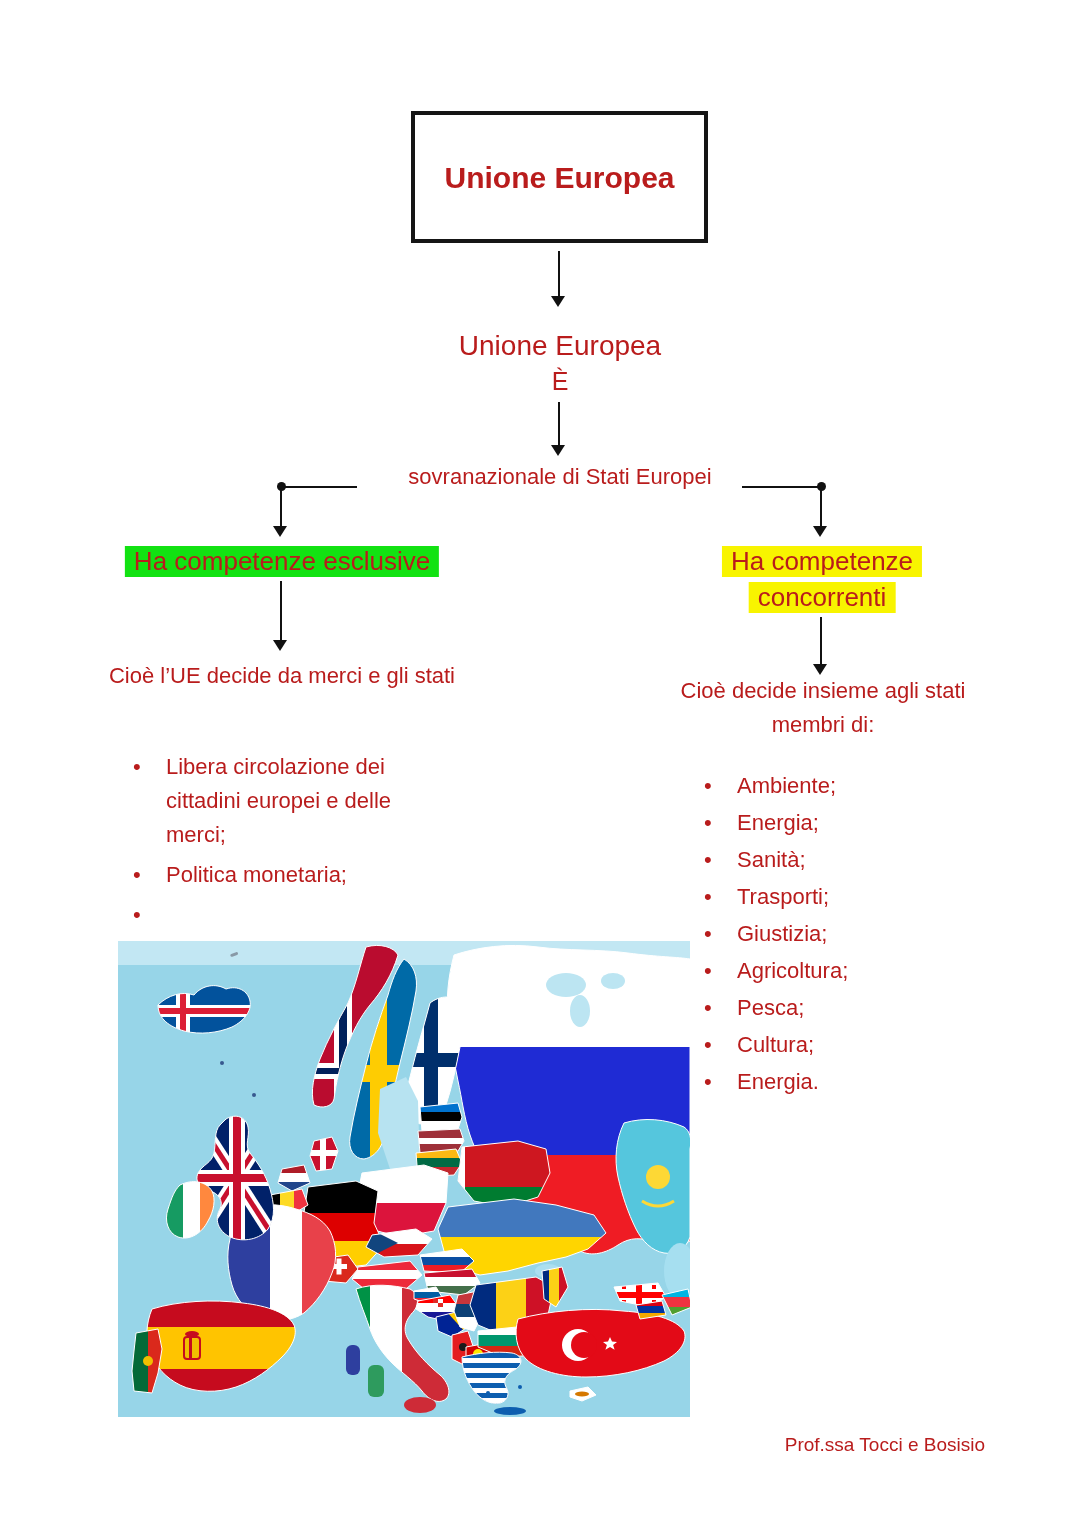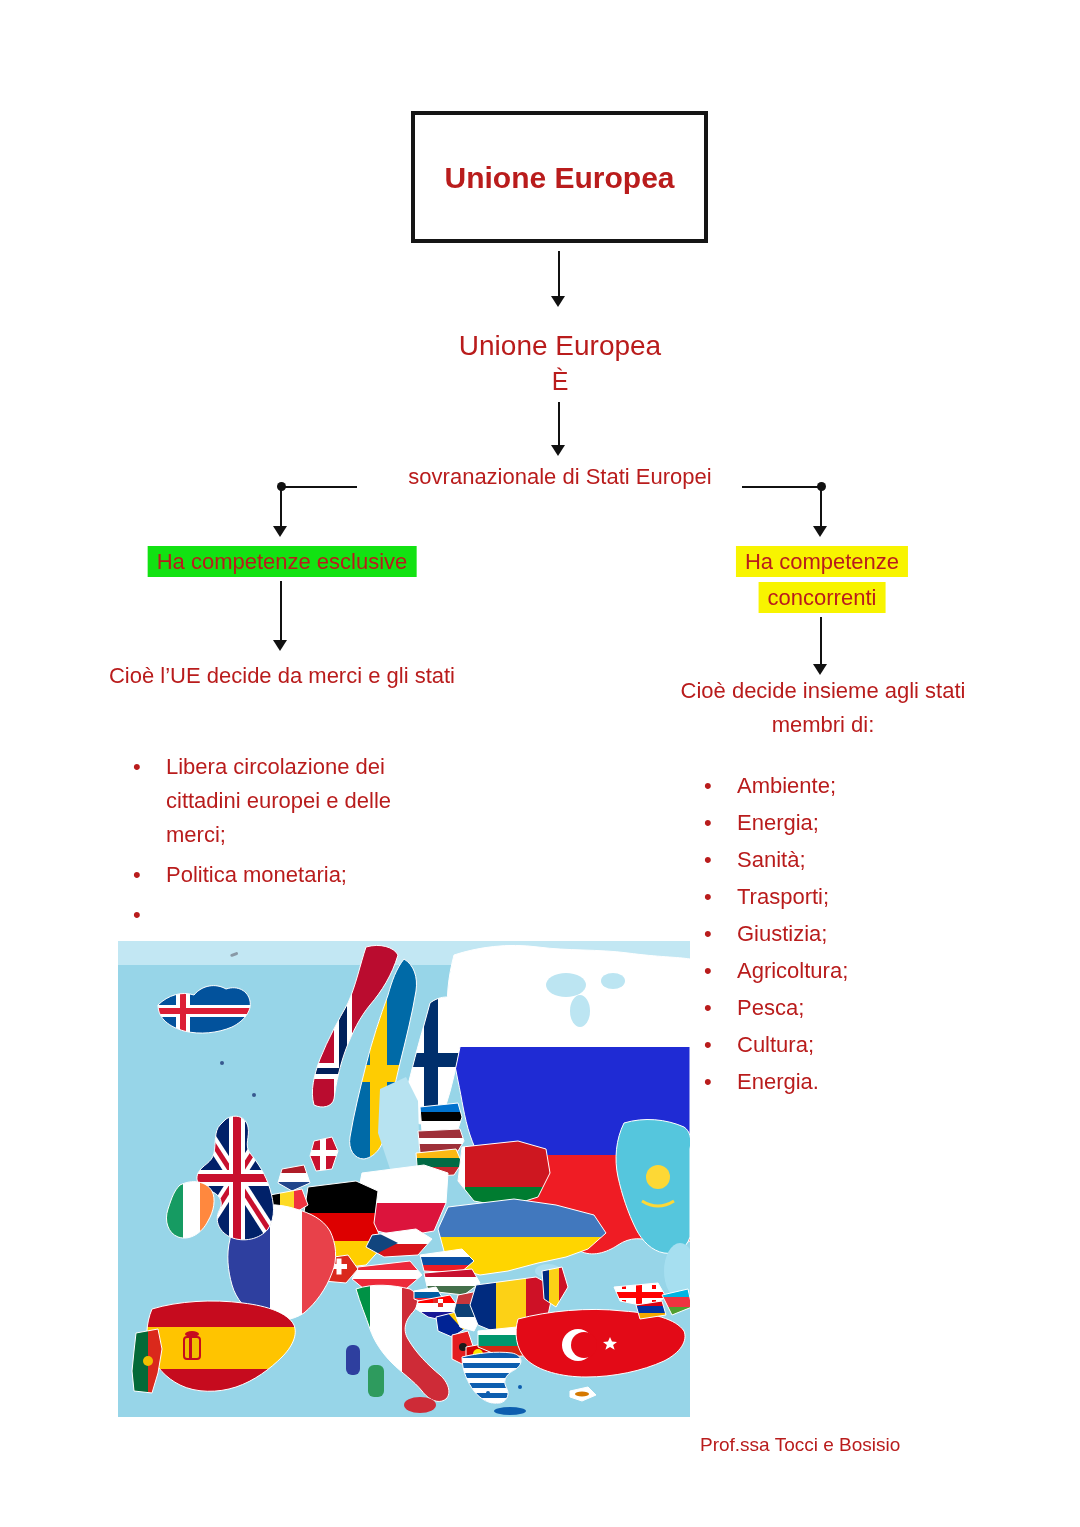--- a/index.html
+++ b/index.html
@@ -15,38 +15,38 @@
   .node1{left:360px;top:329px;width:400px;font-size:28px;line-height:34px;}
   .node1b{left:360px;top:366px;width:400px;font-size:25px;line-height:30px;}
   .node2{left:335px;top:461px;width:450px;font-size:22px;line-height:31px;}
   
   .vline{position:absolute;width:2px;background:#111;}
   .hline{position:absolute;height:2px;background:#111;}
   .dot{position:absolute;width:9px;height:9px;border-radius:50%;background:#111;}
   .ahead{position:absolute;width:0;height:0;border-left:7px solid transparent;
          border-right:7px solid transparent;border-top:11px solid #111;}
   
-  .hl{position:absolute;transform:translateX(-50%);font-size:22px;line-height:31px;
+  .hl{position:absolute;transform:translateX(-50%);font-size:26px;line-height:31px;
       height:31px;padding:0 9px;white-space:nowrap;}
   .hl-green{background:#12e212;}
   .hl-yellow{background:#f8f400;}
   
   .intro{font-size:22px;line-height:35px;text-align:center;}
   .left-intro{left:82px;top:658px;width:400px;}
   .right-intro{left:662px;top:674px;width:322px;line-height:34px;}
   
   .blist{position:absolute;list-style:none;margin:0;padding:0;}
   .blist li{display:flex;font-size:22px;line-height:34px;}
   .blist .bdot{width:33px;flex:0 0 33px;}
   .left-bullets{left:133px;top:750px;}
   .left-bullets li{margin-bottom:6px;}
   .left-bullets .btxt{width:255px;}
   .right-bullets{left:704px;top:767px;}
   .right-bullets li{line-height:37px;}
-  .credit{left:700px;top:1434px;width:285px;text-align:left;font-size:19px;}
+  .credit{left:700px;top:1434px;width:285px;text-align:right;font-size:19px;}
   .map-wrap{left:118px;top:941px;width:572px;height:476px;}
   .cb{fill:none;stroke:#ffffff;stroke-width:1;}
 </style>
 </head>
 <body>
 
 <div class="page">
 
   <div class="abs title-box">
     <div>Unione Europea</div>

